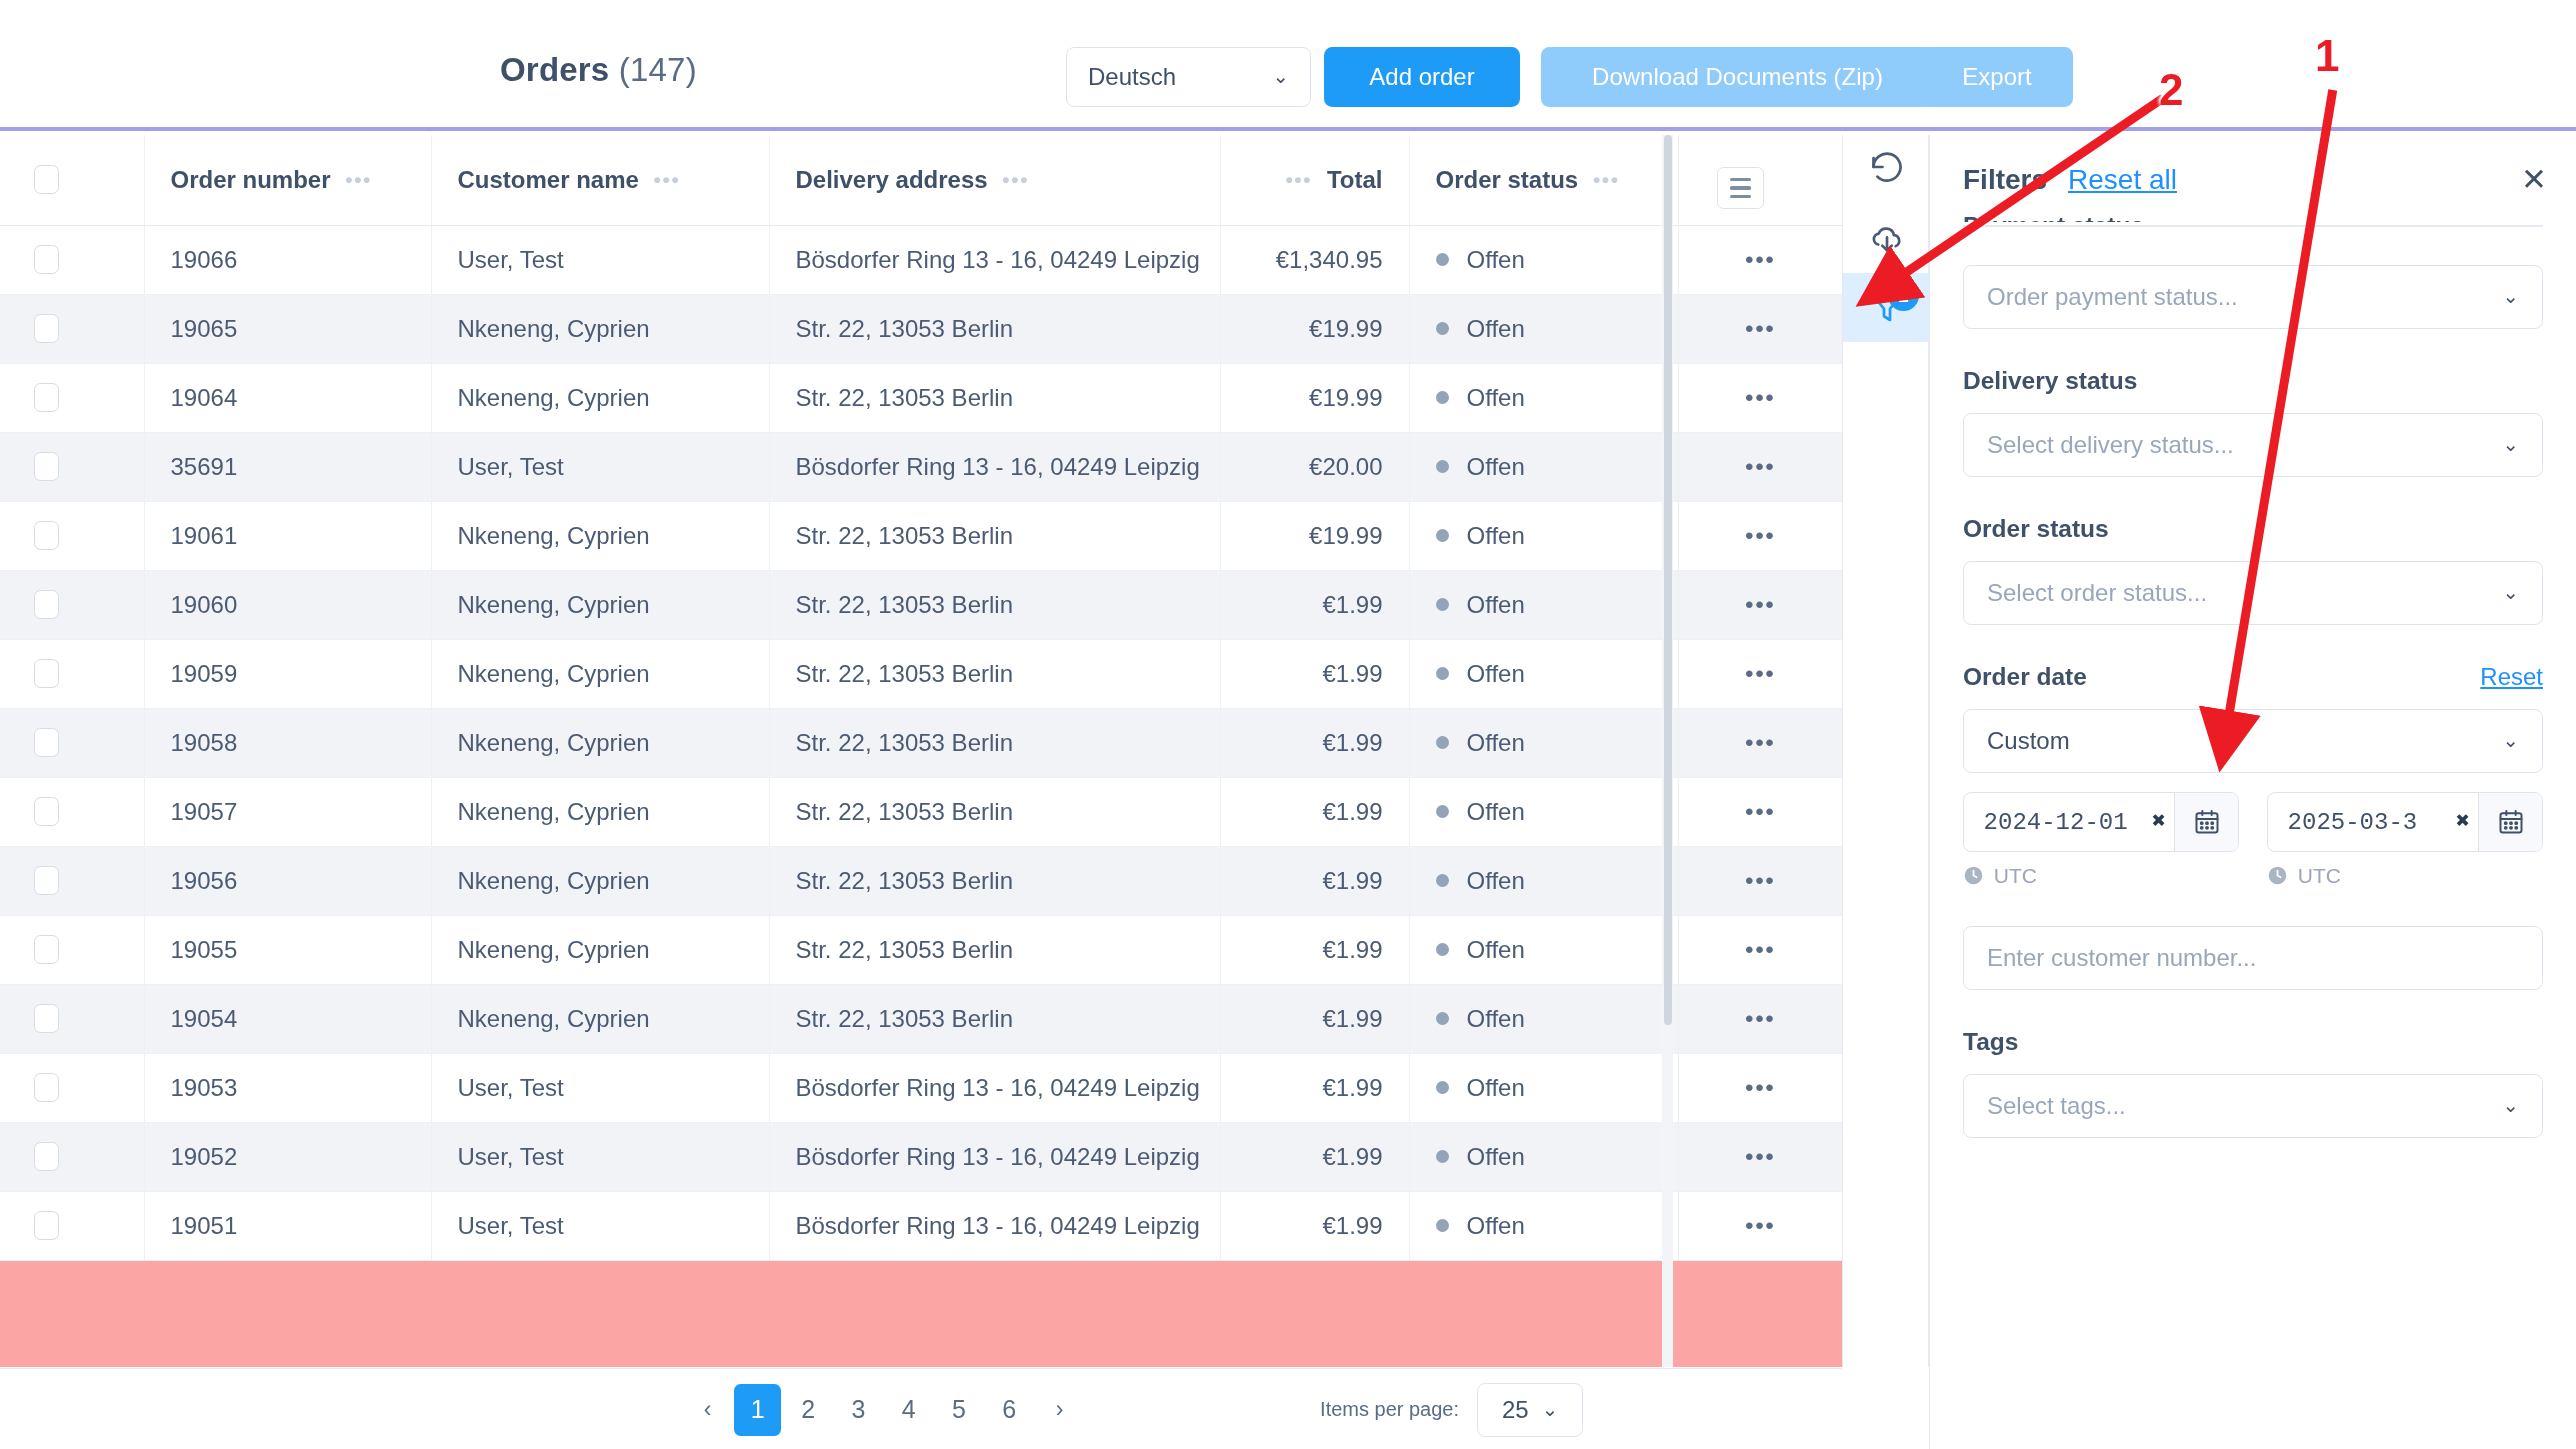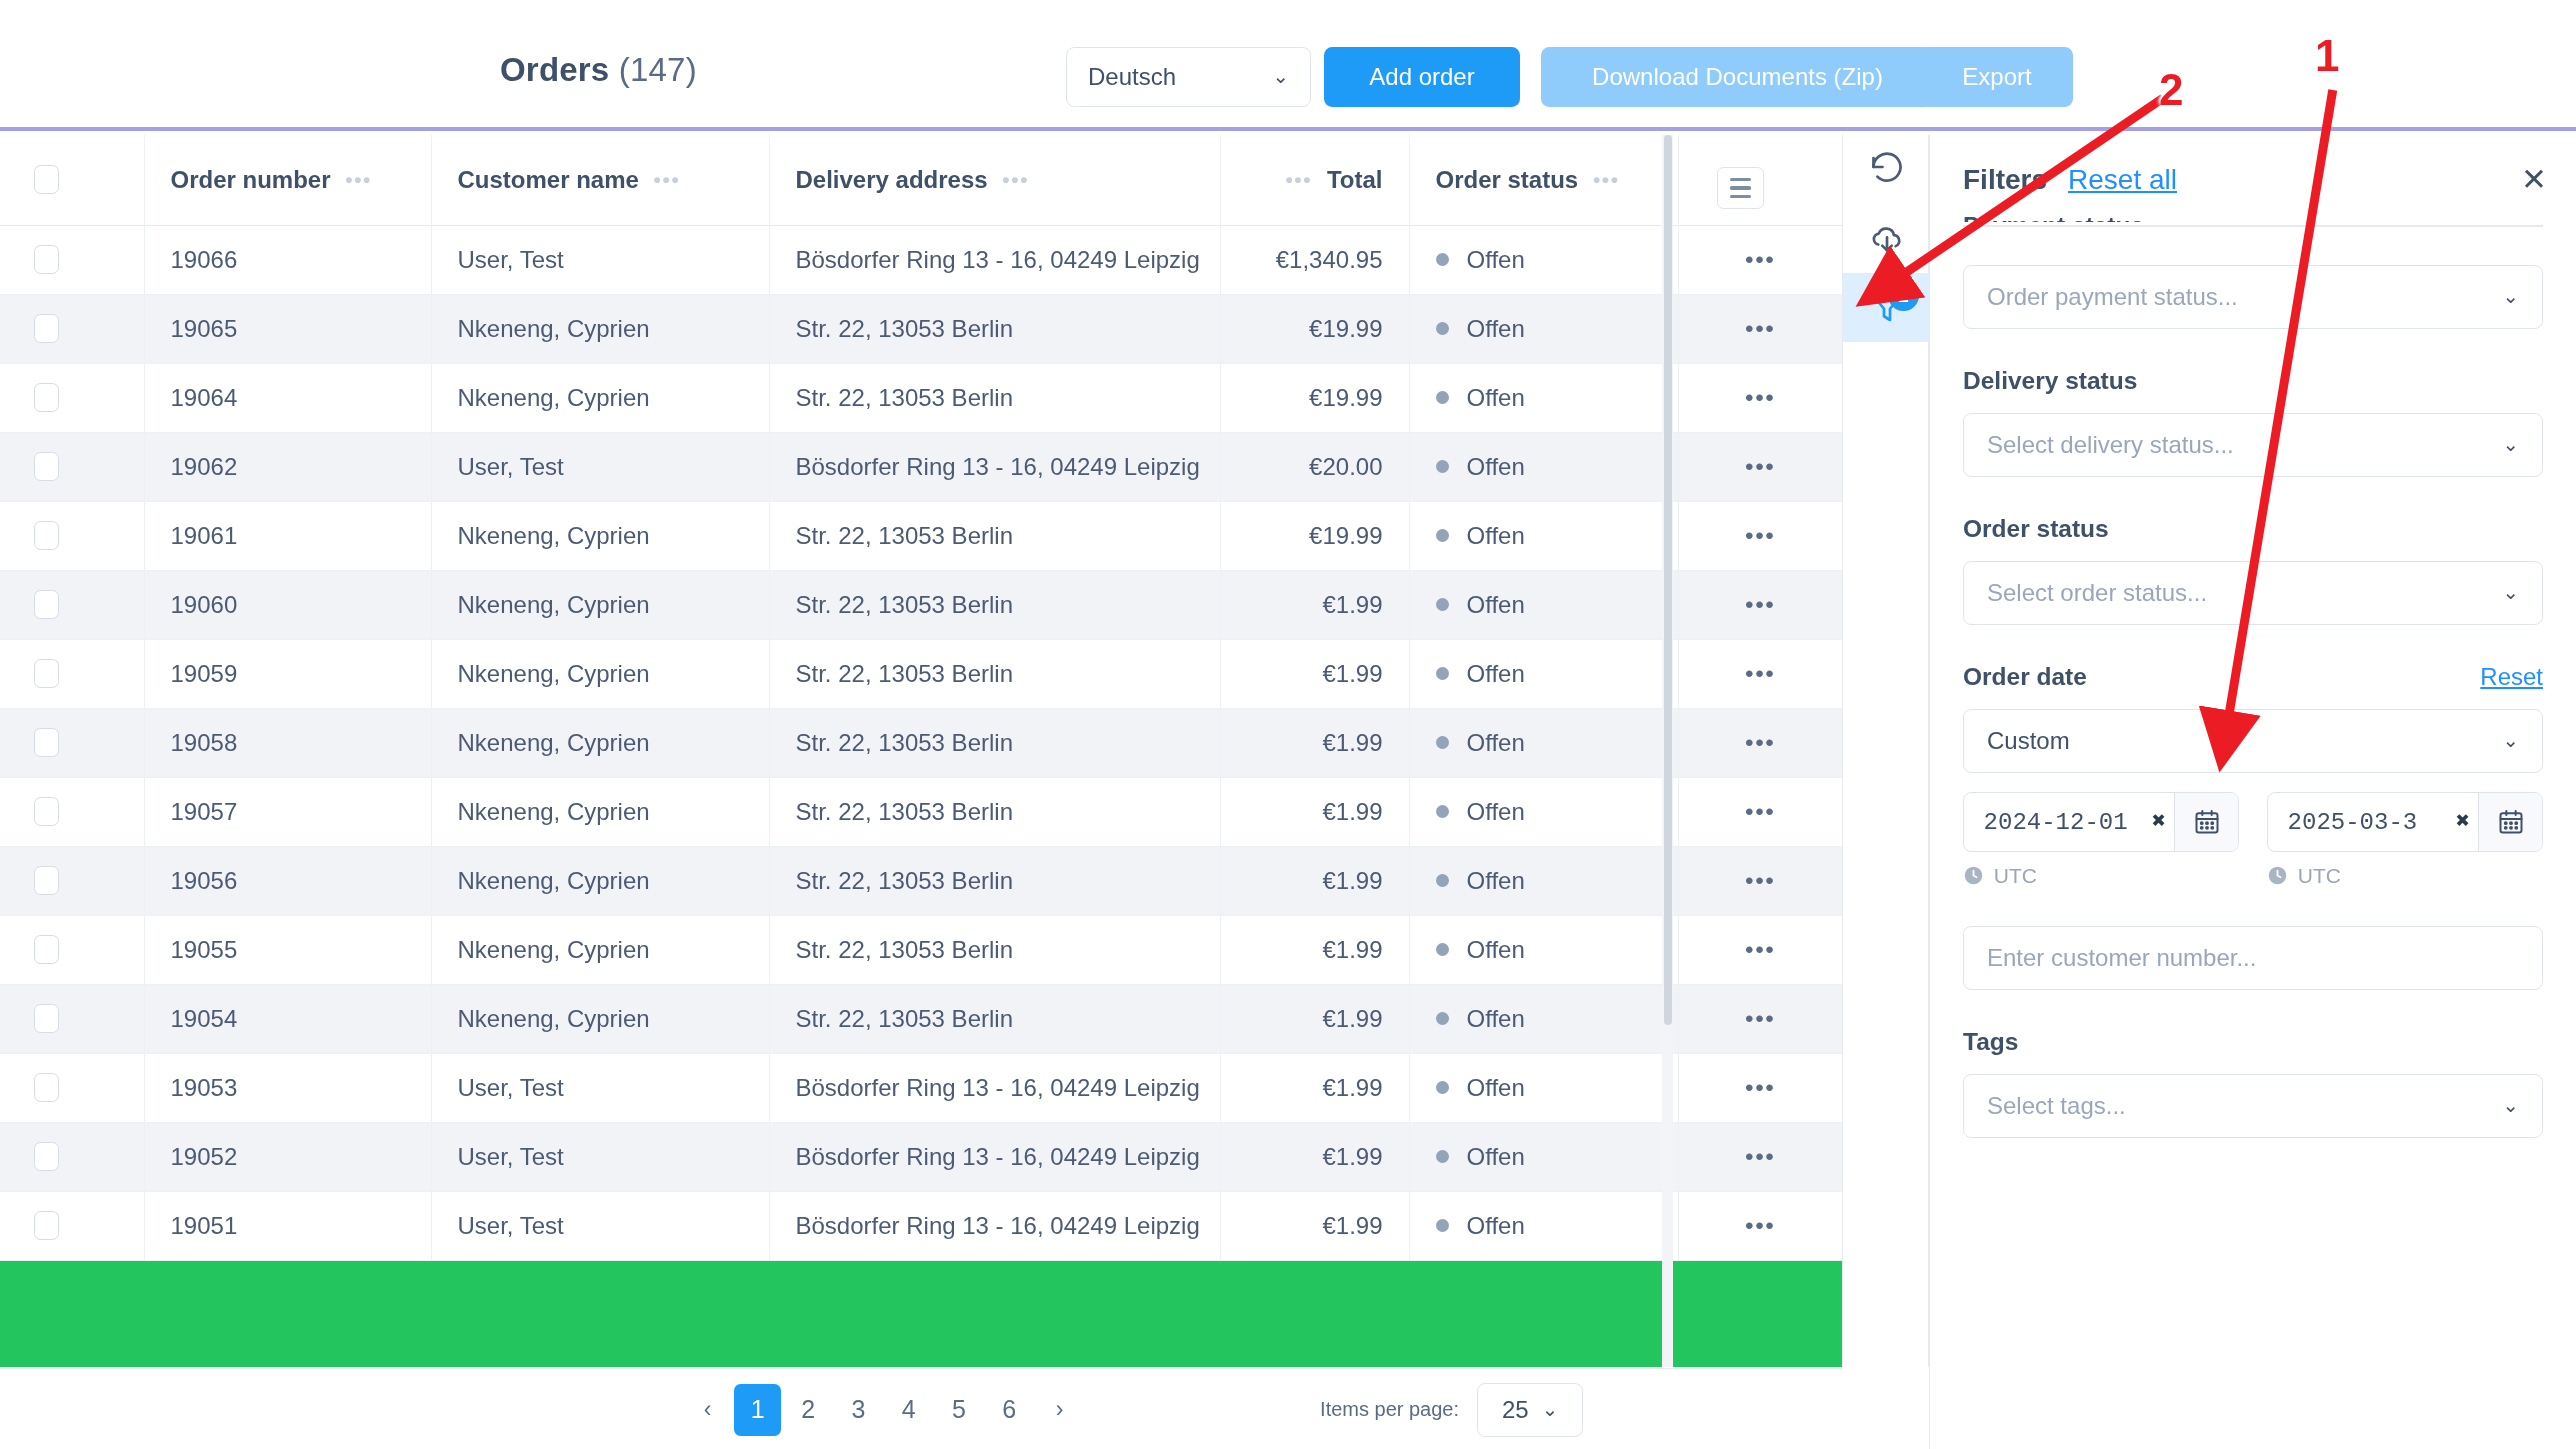--- a/index.html
+++ b/index.html
@@ -40,21 +40,21 @@
     cursor: pointer; display: flex; align-items: center; justify-content: center;
     padding: 0 24.5px; white-space: nowrap;
   }
   .btn-primary { left: 1324px; width: 196px; background: #1e9bf7; }
   .btn-soft1   { left: 1541px; width: 393px; background: #8fccfb; }
   .btn-soft2   { left: 1921px; width: 152px; background: #8fccfb; }
 
   
   .table-wrap {
     position: absolute; top: 135px; left: 0;
-    width: 1842px; height: 1232px; background: #22c55e; overflow: hidden;
+    width: 1842px; height: 1232px; background: #fca5a5; overflow: hidden;
   }
   table { border-collapse: collapse; width: 1842px; table-layout: fixed; }
   thead th {
     height: 90px; background: #fff;
     border-bottom: 1.6px solid #e6eaf0;
     border-right: 1.6px solid #edf0f4;
     font-size: 24px; font-weight: 700; color: #3f5069;
     text-align: left; padding: 0 26px;
     vertical-align: middle; white-space: nowrap;
   }
@@ -331,21 +331,21 @@
                 <span class="status-dot"></span>
                 <span>Offen</span>
               </div>
             </td>
             <td class="col-menu row-menu"><span class="dots">•••</span></td>
           </tr>
           <tr>
             <td class="col-check">
               <div class="checkbox"></div>
             </td>
-            <td class="col-order">19062</td>
+            <td class="col-order">35691</td>
             <td class="col-cust">User, Test</td>
             <td class="col-addr">Bösdorfer Ring 13 - 16, 04249 Leipzig</td>
             <td class="col-total num">€20.00</td>
             <td class="col-stat">
               <div class="status-cell">
                 <span class="status-dot"></span>
                 <span>Offen</span>
               </div>
             </td>
             <td class="col-menu row-menu"><span class="dots">•••</span></td>

